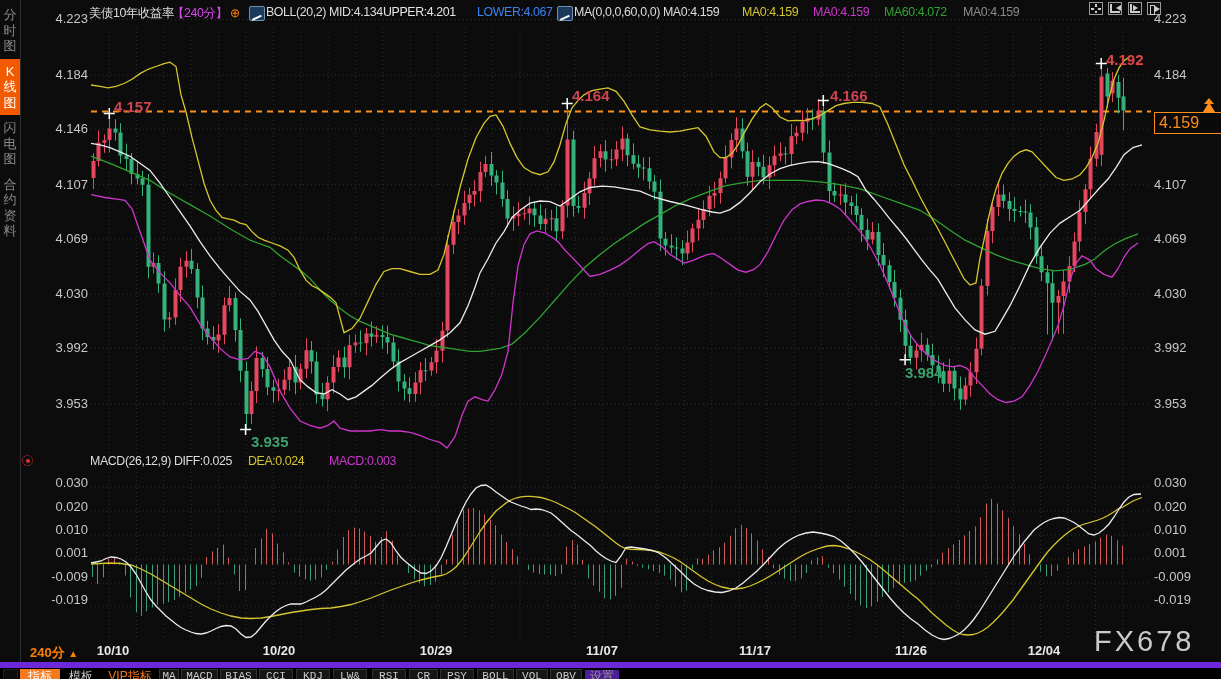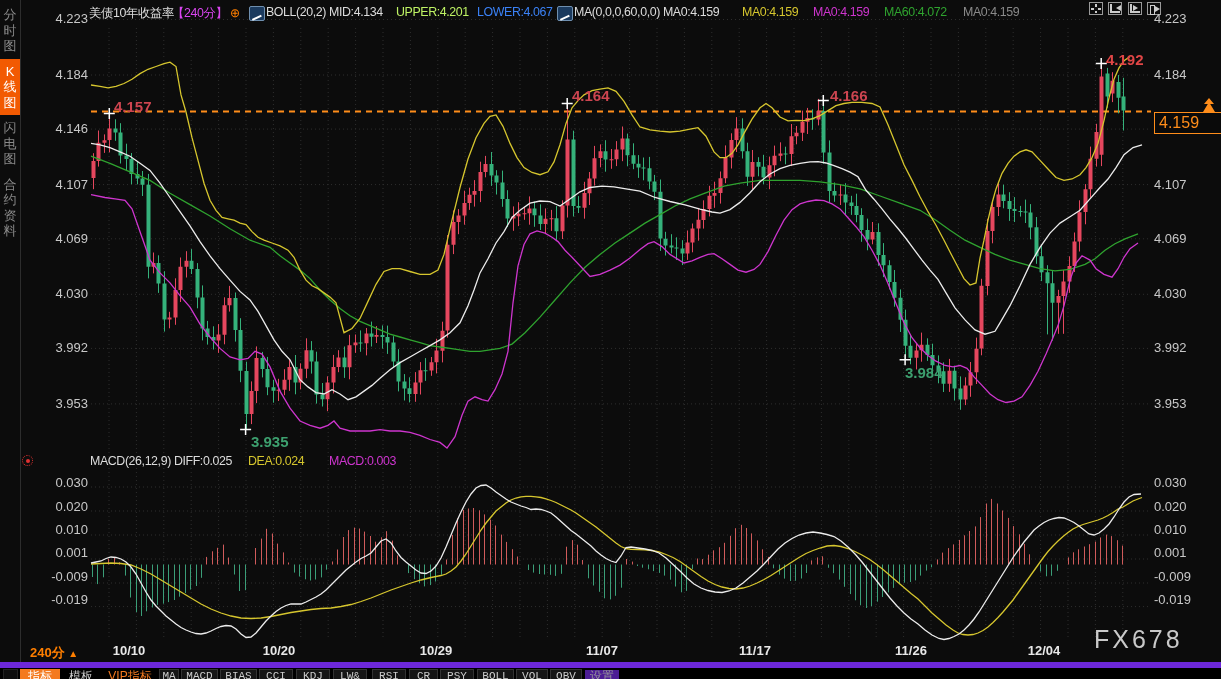--- a/index.html
+++ b/index.html
@@ -12,21 +12,21 @@
 .cic{display:inline-block;width:14px;height:13px;position:relative;top:2px;margin:0 1px;background:#1b3a5e;border:1px solid #6f8faf;border-radius:2px;}
 .cic:after{content:"";position:absolute;left:1px;top:6px;width:10px;height:4px;border-bottom:2px solid #fff;transform:rotate(-25deg);}
 #tb{position:absolute;left:0;top:662px;width:1221px;height:17px;background:#000;border-top:6px solid #6d28d9;font-size:12px;}
 .btn{position:absolute;top:1px;height:13px;line-height:13px;text-align:center;color:#ccc;background:#151515;border:1px solid #333;font-family:"Liberation Mono",monospace;font-size:11px;}
 .btn.cn{font-family:"Liberation Sans",sans-serif;font-size:12px;}
 .btn.act{background:#f47a1f;color:#fff;border-color:#f47a1f;}
 .btn.plain{background:#000;border-color:#000;}
 .btn.vip{color:#f47a1f;background:#000;border-color:#000;}
 .btn.set{color:#999;background:#4c1d95;border-color:#000;}
 #pricebox{position:absolute;left:1154px;top:112px;width:62px;height:20px;border:1px solid #ff8d1a;background:#0a0a0a;color:#ff8d1a;font-size:16px;line-height:20px;padding-left:4px;}
-#fx{position:absolute;left:1094px;top:625px;color:#c9c9c9;font-size:25px;letter-spacing:3px;}
+#fx{position:absolute;left:1094px;top:625px;color:#c9c9c9;font-size:29px;letter-spacing:3px;}
 #p240{position:absolute;left:30px;top:644px;color:#ff7f00;font-size:13px;font-weight:bold;}
 .tic{display:inline-block;position:relative;width:12px;height:11px;border:1px solid #9a9a9a;margin-left:1px;vertical-align:top;}
 </style></head><body>
 <div id="stage">
 <svg width="1221" height="679" viewBox="0 0 1221 679" style="position:absolute;left:0;top:0">
       <path d="M91 19.5H1148M91 75H1148M91 129.1H1148M91 184.6H1148M91 238.8H1148M91 294.3H1148M91 348.4H1148M91 403.9H1148M91 487H1148M91 511H1148M91 535H1148M91 559H1148M91 583H1148M91 606.6H1148M109 28V640M136.4 28V640M163.8 28V640M191.2 28V640M218.6 28V640M246 28V640M273.4 28V640M300.8 28V640M328.2 28V640M355.6 28V640M383 28V640M410.4 28V640M437.8 28V640M465.2 28V640M492.6 28V640M520 28V640M547.4 28V640M574.8 28V640M602.2 28V640M629.6 28V640M657 28V640M684.4 28V640M711.8 28V640M739.2 28V640M766.6 28V640M794 28V640M821.4 28V640M848.8 28V640M876.2 28V640M903.6 28V640M931 28V640M958.4 28V640M985.8 28V640M1013.2 28V640M1040.6 28V640M1068 28V640M1095.4 28V640M1122.8 28V640" stroke="#2e2e2e" stroke-dasharray="1 3" fill="none"></path>
       <clipPath id="cm">
         <rect x="89" y="25" width="1061" height="428"></rect>
       </clipPath>
       <clipPath id="cd">
@@ -65,21 +65,21 @@
 <div id="side">
 <div class="vtab" style="margin-top:2px">分<br>时<br>图</div>
 <div class="vtab act">K<br>线<br>图</div>
 <div class="vtab">闪<br>电<br>图</div>
 <div class="vtab">合<br>约<br>资<br>料</div>
 </div>
 <div id="hdr">
       <span style="position:absolute;left:0px;top:0;color:#dcdcdc">美债10年收益率</span>
       <span style="position:absolute;left:83px;top:0;color:#d946ef">【240分】</span>
       <span style="position:absolute;left:177px;top:0;color:#dcdcdc">BOLL(20,2) MID:4.134</span>
-      <span style="position:absolute;left:307px;top:0;color:#bef264">UPPER:4.201</span>
+      <span style="position:absolute;left:294px;top:0;color:#e5e5e5">UPPER:4.201</span>
       <span style="position:absolute;left:388px;top:0;color:#3b82f6">LOWER:4.067</span>
       <span style="position:absolute;left:485px;top:0;color:#dcdcdc">MA(0,0,0,60,0,0) MA0:4.159</span>
       <span style="position:absolute;left:653px;top:0;color:#d6c62e">MA0:4.159</span>
       <span style="position:absolute;left:724px;top:0;color:#ce35ce">MA0:4.159</span>
       <span style="position:absolute;left:795px;top:0;color:#2fa32f">MA60:4.072</span>
       <span style="position:absolute;left:874px;top:0;color:#8a8a8a">MA0:4.159</span>
       <span style="position:absolute;left:141px;top:1px;color:#ff7f00;font-size:12px">⊕</span>
       <span class="cic" style="position:absolute;left:159px;top:1px"></span>
       <span class="cic" style="position:absolute;left:467px;top:1px"></span>
     </div>
@@ -119,21 +119,21 @@
     <div class="lab" style="left:1154px;top:591px">-0.019</div>
 <div style="position:absolute;left:89px;top:454px;font-size:12.4px;letter-spacing:-0.4px;white-space:nowrap;">
       <span style="position:absolute;left:1px;top:0;color:#dcdcdc">MACD(26,12,9) DIFF:0.025</span>
       <span style="position:absolute;left:159px;top:0;color:#d6c62e">DEA:0.024</span>
       <span style="position:absolute;left:240px;top:0;color:#ce35ce">MACD:0.003</span>
     </div>
 <div style="position:absolute;left:22px;top:455px;width:9px;height:9px;border:1px dotted #e03131;border-radius:50%;">
       <div style="position:absolute;left:2.5px;top:2.5px;width:4px;height:4px;background:#e03131;border-radius:50%"></div>
     </div>
 <div id="p240">240分 <span style="font-size:10px">▲</span></div>
-<div class="dt" style="left:104px">10/10</div>
+<div class="dt" style="left:88px">10/10</div>
     <div class="dt" style="left:254px">10/20</div>
     <div class="dt" style="left:411px">10/29</div>
     <div class="dt" style="left:577px">11/07</div>
     <div class="dt" style="left:730px">11/17</div>
     <div class="dt" style="left:886px">11/26</div>
     <div class="dt" style="left:1019px">12/04</div>
 <div id="pricebox">4.159</div>
 <svg width="16" height="15" style="position:absolute;left:1201px;top:98px">
       <path d="M8 0 L13 6 L3 6 Z M8 4 L14 14 L2 14 Z" fill="#ff8d1a"></path>
     </svg>

